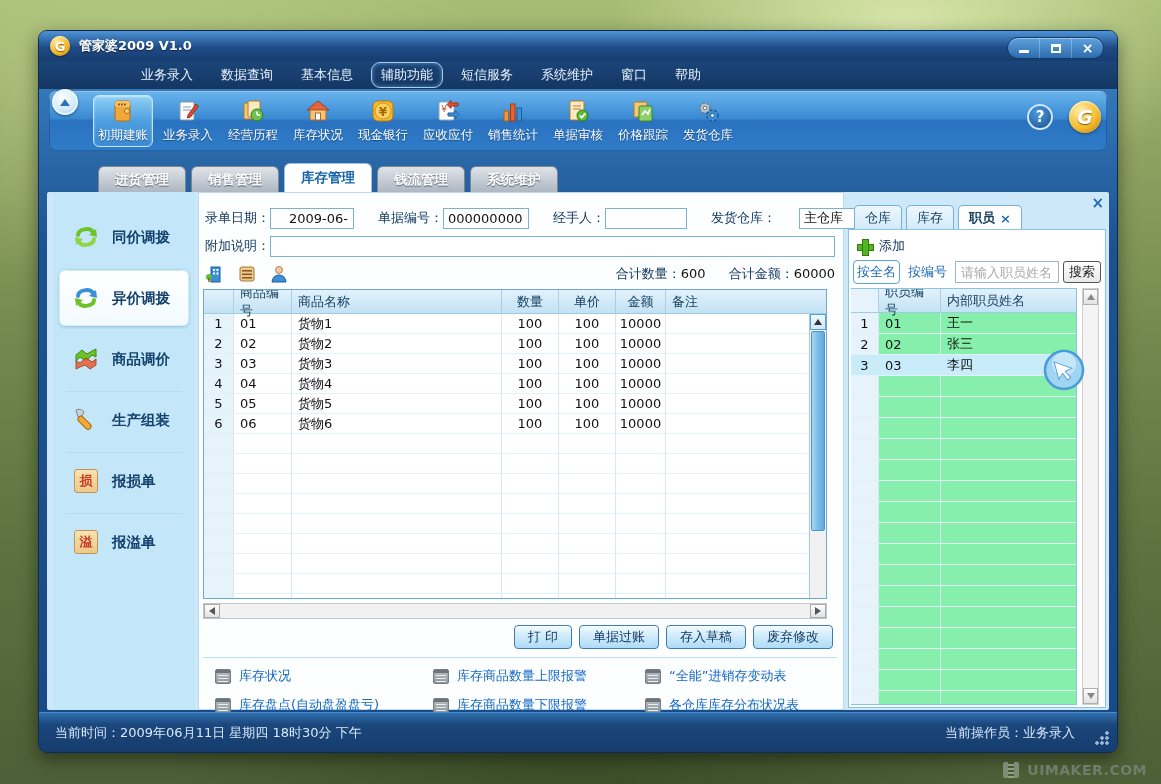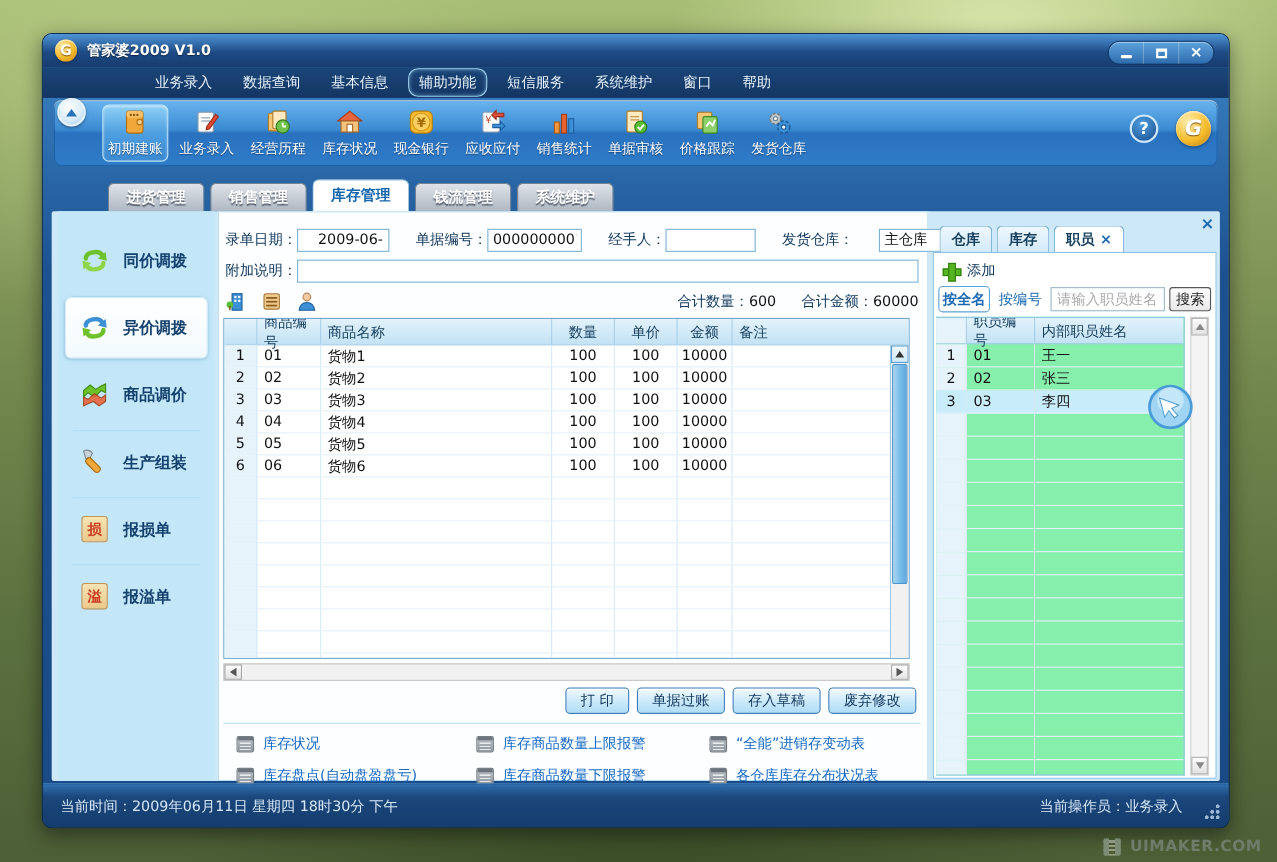--- a/index.html
+++ b/index.html
@@ -151,32 +151,32 @@
     box-shadow:inset 0 3px 0 #6d747b; position:relative; }
   .link-ic::after { content:""; position:absolute; left:2px; right:2px; top:5px; height:7px;
     background:repeating-linear-gradient(180deg,#e8ecef 0 1px, transparent 1px 3px); }
   .linktext { color:#1568c4; white-space:nowrap; }
 
   
   .rpanel { position:absolute; left:799px; top:0; width:262px; bottom:0; }
   .rp-close { position:absolute; right:4px; top:2px; color:#1d6ab4; font-weight:bold; font-size:15px; cursor:pointer; }
   .rtabs { position:absolute; left:8px; top:13px; height:25px; display:flex; gap:4px; }
   .rtab { height:25px; padding:0 10px; border:1px solid #7ab0d4; border-bottom:none; border-radius:5px 5px 0 0;
-    background:linear-gradient(180deg,#eef7fd,#d2eafa); color:#17405f; display:flex; align-items:center; gap:5px; cursor:pointer;font-weight:bold; }
+    background:linear-gradient(180deg,#eef7fd,#d2eafa); color:#17405f; display:flex; align-items:center; gap:5px; cursor:pointer; }
   .rtab.active { background:#fff; font-weight:bold; }
   .rtab .x { color:#1d6ab4; font-weight:bold; }
   .rp-body { position:absolute; left:2px; right:2px; top:37px; bottom:2px; background:#fff; border:1px solid #8cc2e4; }
   .addrow { position:absolute; left:8px; top:6px; height:20px; display:flex; align-items:center; gap:7px; cursor:pointer; }
   .plus-ic { width:15px; height:15px; position:relative; }
   .plus-ic::before { content:""; position:absolute; left:0; top:5px; width:15px; height:5px; background:#55b520; border:1px solid #2f7d0c; }
   .plus-ic::after { content:""; position:absolute; left:5px; top:0; width:5px; height:15px; background:#55b520; border:1px solid #2f7d0c; border-top-color:#2f7d0c; }
   .addlabel { color:#123a60; }
   .searchrow { position:absolute; left:4px; right:4px; top:30px; height:24px; display:flex; align-items:center; gap:4px; }
   .filter-link { color:#1d6ab4; padding:2px 3px; border:1px solid transparent; border-radius:4px; cursor:pointer; white-space:nowrap; }
-  .filter-link.selected { border-color:#5ba3d8;font-weight:bold; }
+  .filter-link.selected { border-color:#5ba3d8; }
   .sinput { flex:1; min-width:0; height:22px; border:1px solid #9bb8c9; padding:0 5px; font-size:13px;
     font-family:"DejaVu Sans","Liberation Sans",sans-serif; color:#333; }
   .sinput::placeholder { color:#aaa; }
   .search-btn { height:22px; padding:0 5px; border:1px solid #555; border-radius:3px; background:linear-gradient(180deg,#fefefe,#e8e8e8);
     color:#222; cursor:pointer; font-size:13px; font-family:Liberation Mono, monospace; white-space:nowrap; }
 
   .rtable { position:absolute; left:2px; top:58px; width:226px; bottom:2px; border:1px solid #8cc2e4; border-left:none; background:#86efac;
     display:flex; flex-direction:column; overflow:hidden; }
   .rhead { display:flex; height:24px; background:linear-gradient(180deg,#e2f2fc,#c2e2f4); border-bottom:1px solid #9fcbe4; color:#17405f; }
   .rhead .hc { display:flex; align-items:center; padding:0 6px; border-right:1px solid #a9cfe6; }

